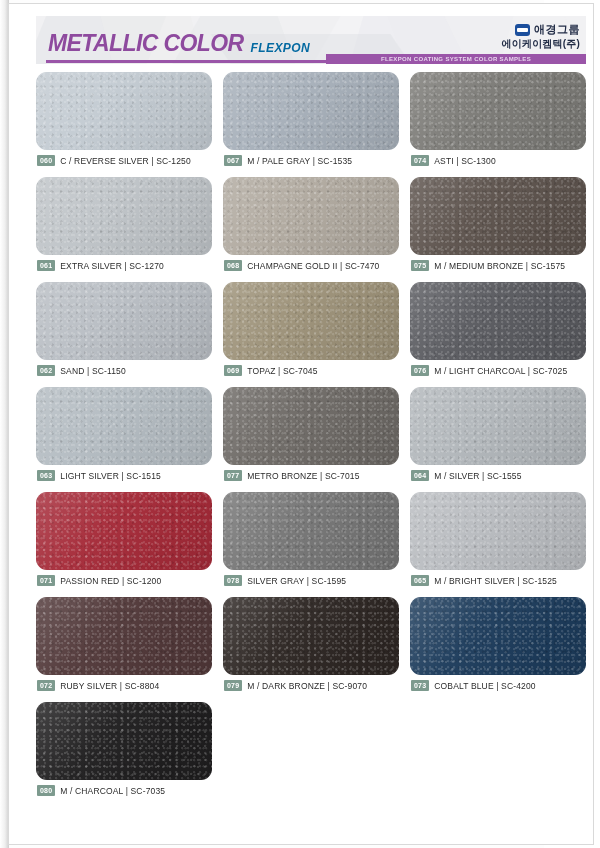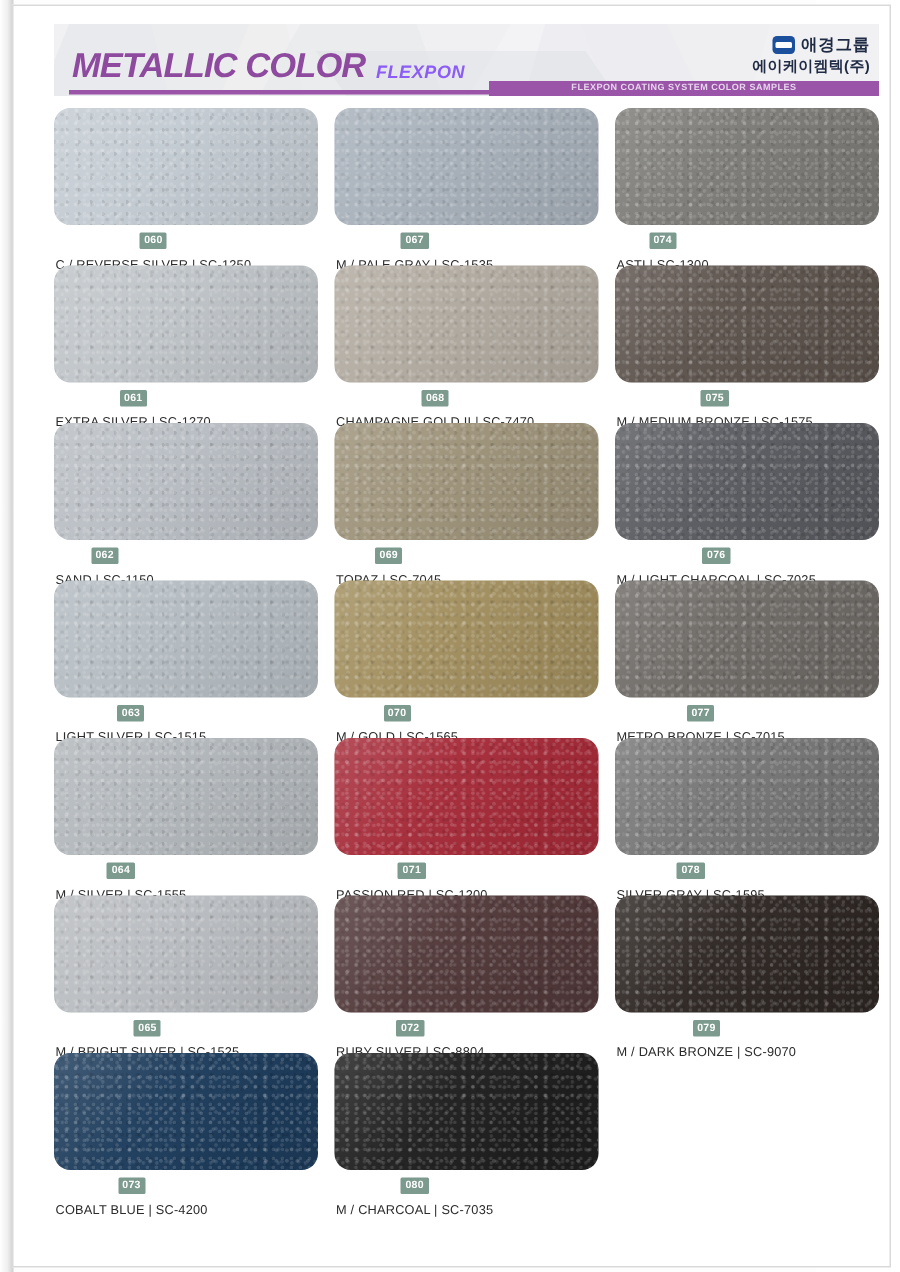--- a/index.html
+++ b/index.html
@@ -79,21 +79,21 @@
     letter-spacing: -0.6px;
     color: #8e4a9e;
     line-height: 1;
     font-family: "Liberation Sans", sans-serif;
   }
   #brand-title {
     font-size: 12px;
     font-weight: bold;
     font-style: italic;
     letter-spacing: 0.4px;
-    color: #8b5cf6;
+    color: #0369a1;
     line-height: 1;
     padding-bottom: 1px;
   }
   #title-rule {
     position: absolute;
     left: 10px;
     top: 44px;
     width: 288px;
     height: 3px;
     background: #9a55a8;
@@ -207,21 +207,20 @@
   }
 
   .caption {
     position: absolute;
     left: 1px;
     top: 83px;
     display: flex;
     align-items: center;
     gap: 5px;
     white-space: nowrap;
-    flex-direction: column;
   }
   .code-badge {
     display: inline-block;
     background: #7d9a8e;
     color: #ffffff;
     font-size: 7px;
     font-weight: bold;
     letter-spacing: 0.2px;
     line-height: 9px;
     padding: 1px 3px;
@@ -332,27 +331,20 @@
         </div>
       </div>
       <div class="cell">
         <div class="swatch" style="background: rgb(180, 188, 194);"></div>
         <div class="caption">
           <span class="code-badge">063</span>
           <span class="cap-text">LIGHT SILVER | SC-1515</span>
         </div>
       </div>
       <div class="cell">
-        <div class="swatch" style="background: rgb(162, 143, 95);"></div>
-        <div class="caption">
-          <span class="code-badge">070</span>
-          <span class="cap-text">M / GOLD | SC-1565</span>
-        </div>
-      </div>
-      <div class="cell">
         <div class="swatch" style="background: rgb(110, 106, 102);"></div>
         <div class="caption">
           <span class="code-badge">077</span>
           <span class="cap-text">METRO BRONZE | SC-7015</span>
         </div>
       </div>
       <div class="cell">
         <div class="swatch" style="background: rgb(178, 183, 187);"></div>
         <div class="caption">
           <span class="code-badge">064</span>

